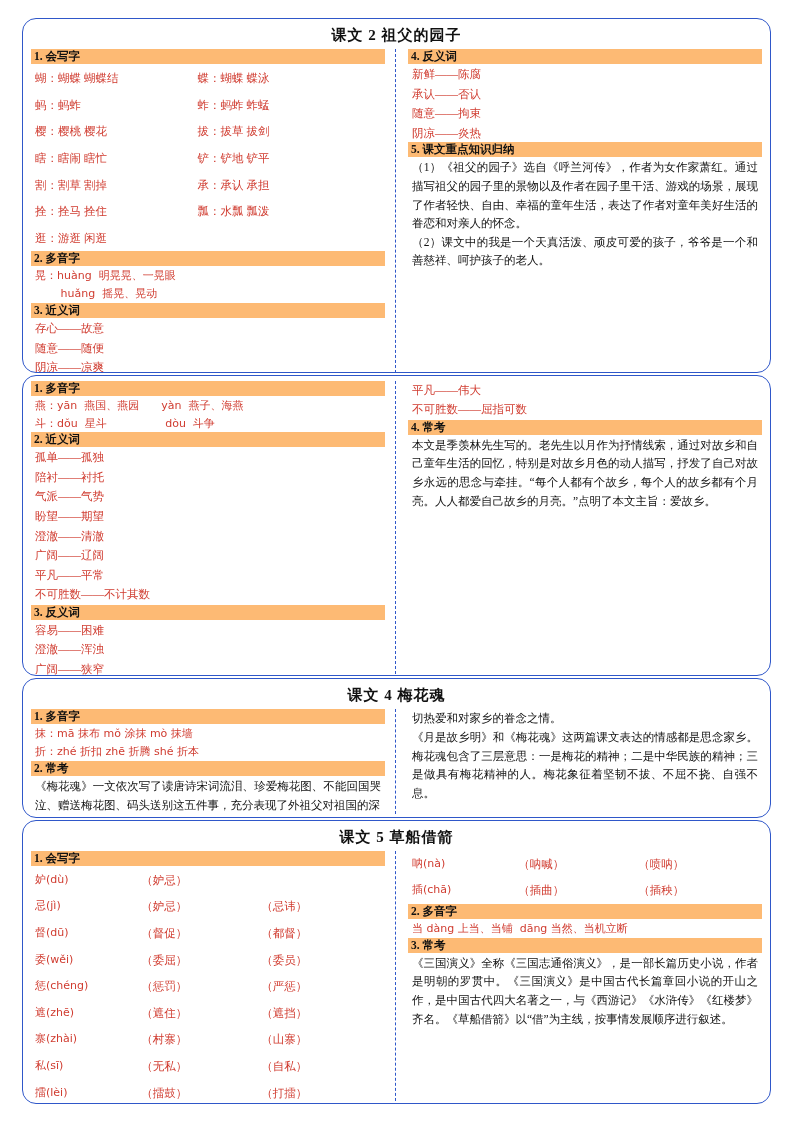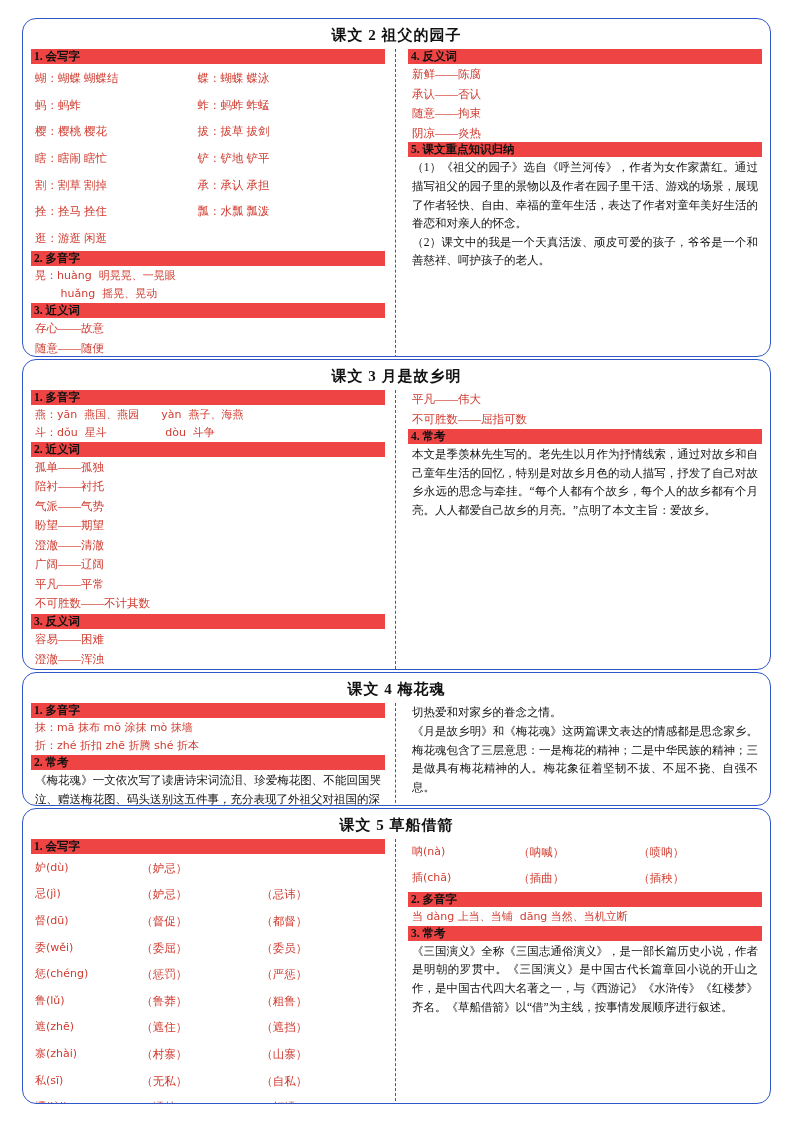--- a/index.html
+++ b/index.html
@@ -42,21 +42,21 @@
     min-width:0;
   }
   .col.left{padding-right:9px;}
   .col.right{padding-left:11px;}
   .divider{
     width:0;
     border-left:1.4px dashed #2f57c9;
     margin:0 1px;
   }
   .sechead{
-    background:#ef4444;
+    background:#fdba74;
     font-weight:bold;
     font-size:11.5px;
     padding:0px 3px;
     margin:0 0 1px 0;
   }
   .line{
     padding:0 4px;
     font-size:11.5px;
     line-height:1.62;
     white-space:pre-wrap;
@@ -142,21 +142,20 @@
         </div>
         <div class="line r">阴凉——炎热</div>
         <div class="sechead">5. 课文重点知识归纳</div>
         <div class="line justify">（1）《祖父的园子》选自《呼兰河传》，作者为女作家萧红。通过描写祖父的园子里的景物以及作者在园子里干活、游戏的场景，展现了作者轻快、自由、幸福的童年生活，表达了作者对童年美好生活的眷恋和对亲人的怀念。</div>
         <div class="line justify">（2）课文中的我是一个天真活泼、顽皮可爱的孩子，爷爷是一个和善慈祥、呵护孩子的老人。</div>
       </div>
     </div>
   </div>
 
   <div class="card">
-    <div class="card-title">课文 3  月是故乡明</div>
     <div class="cols">
       <div class="col left">
         <div class="sechead">1. 多音字</div>
         <div class="line r pinyin">燕：yān  燕国、燕园　　yàn  燕子、海燕</div>
         <div class="line r pinyin">斗：dǒu  星斗　　　　　 dòu  斗争</div>
         <div class="sechead">2. 近义词</div>
         <div class="word-row">
           <span class="w1 r">孤单——孤独</span>
           <span class="w2 r">陪衬——衬托</span>
           <span class="w3 r">气派——气势</span>
@@ -231,25 +230,20 @@
           <span class="c1 r pinyin">委(wěi)</span>
           <span class="c2 r">（委屈）</span>
           <span class="c2 r">（委员）</span>
         </div>
         <div class="hanzi-row">
           <span class="c1 r pinyin">惩(chéng)</span>
           <span class="c2 r">（惩罚）</span>
           <span class="c2 r">（严惩）</span>
         </div>
         <div class="hanzi-row">
-          <span class="c1 r pinyin">鲁(lǔ)</span>
-          <span class="c2 r">（鲁莽）</span>
-          <span class="c2 r">（粗鲁）</span>
-        </div>
-        <div class="hanzi-row">
           <span class="c1 r pinyin">遮(zhē)</span>
           <span class="c2 r">（遮住）</span>
           <span class="c2 r">（遮挡）</span>
         </div>
         <div class="hanzi-row">
           <span class="c1 r pinyin">寨(zhài)</span>
           <span class="c2 r">（村寨）</span>
           <span class="c2 r">（山寨）</span>
         </div>
         <div class="hanzi-row">

